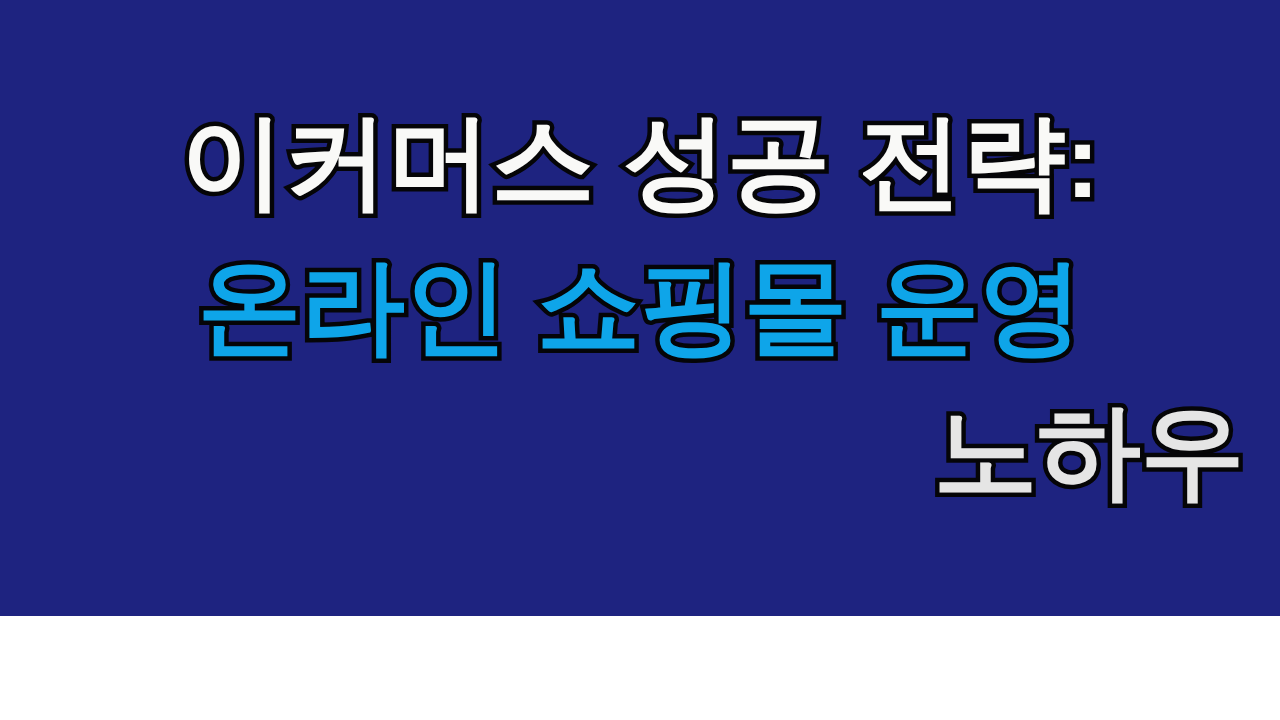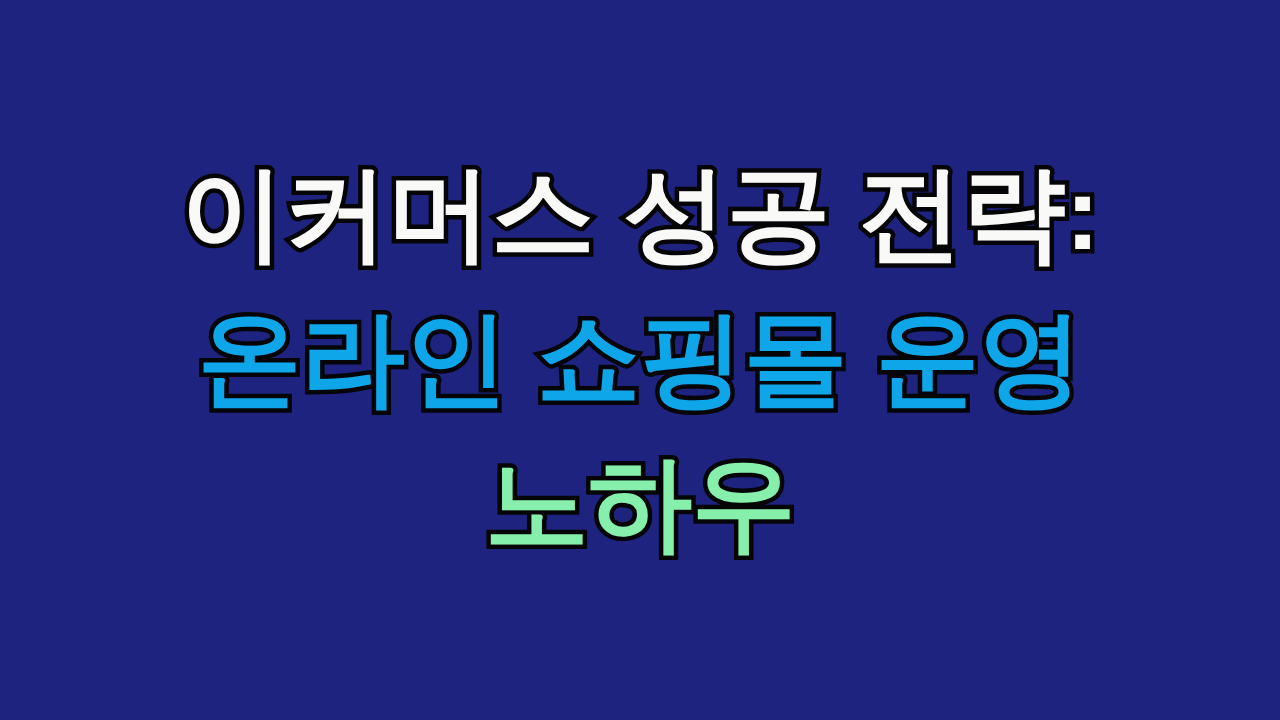--- a/index.html
+++ b/index.html
@@ -11,21 +11,21 @@
   body {
     width: 1280px;
     height: 720px;
     overflow: hidden;
     font-family: "Liberation Sans", "DejaVu Sans", sans-serif;
   }
 
   .poster {
     position: relative;
     width: 1280px;
-    height: 720px;
+    height: 616px;
     background-color: #1e2380;
     display: flex;
     align-items: center;
     justify-content: center;
     box-sizing: border-box;
   }
 
   .title-block {
     position: absolute;
     left: 0;
@@ -59,17 +59,17 @@
 <body>
 
 <div class="poster" style="background-color: rgb(30, 35, 128);">
 
   <div class="title-block">
 
     <span class="title-line" style="color: rgb(249, 249, 247); -webkit-text-stroke: 9px rgb(5, 5, 8);">이커머스 성공 전략:</span>
 
     <span class="title-line" style="color: #0ea5e9; -webkit-text-stroke: 9px rgb(5, 5, 8);">온라인 쇼핑몰 운영</span>
 
-    <span class="title-line" style="color: #86efac; -webkit-text-stroke: 9px rgb(5, 5, 8);">노하우</span>
+    <span class="title-line" style="color: #e5e5e5; text-align: right; -webkit-text-stroke: 9px rgb(5, 5, 8);">노하우</span>
 
   </div>
 
 </div>
 
 </body></html>

